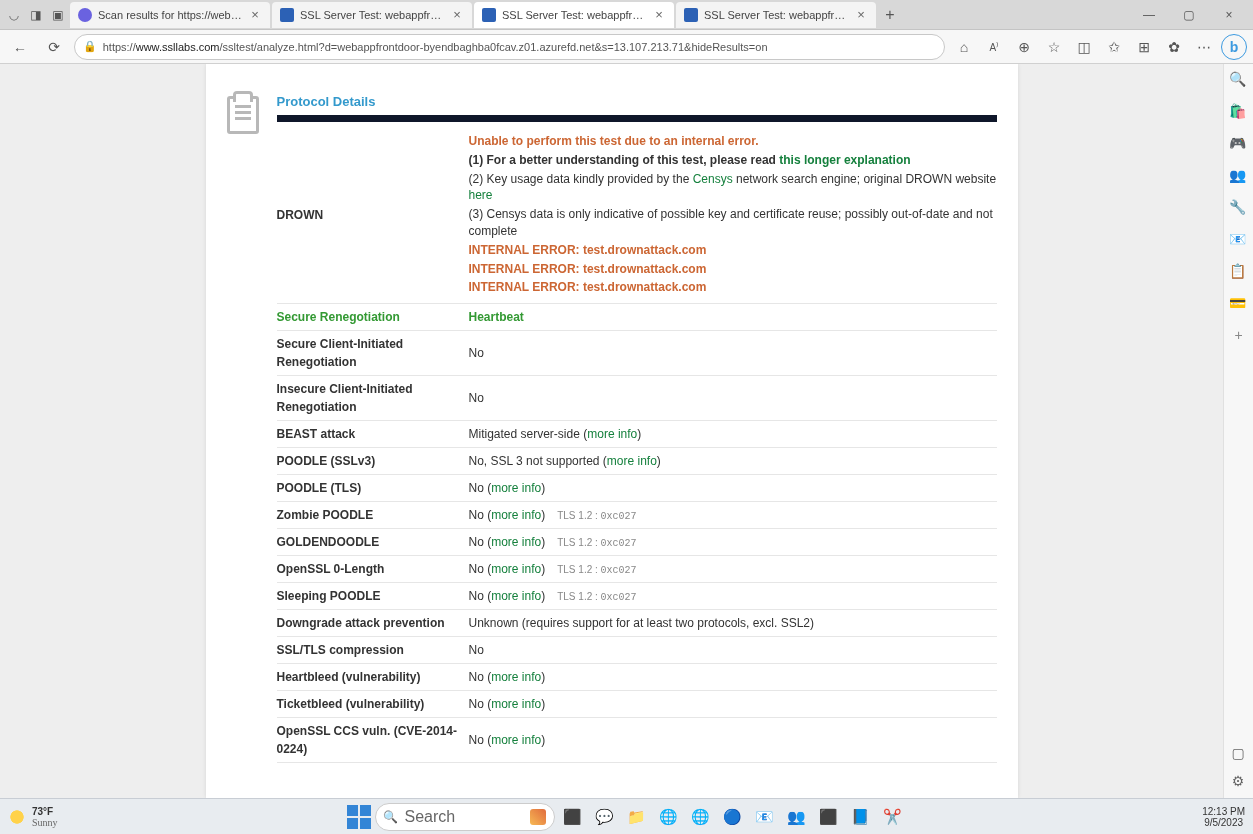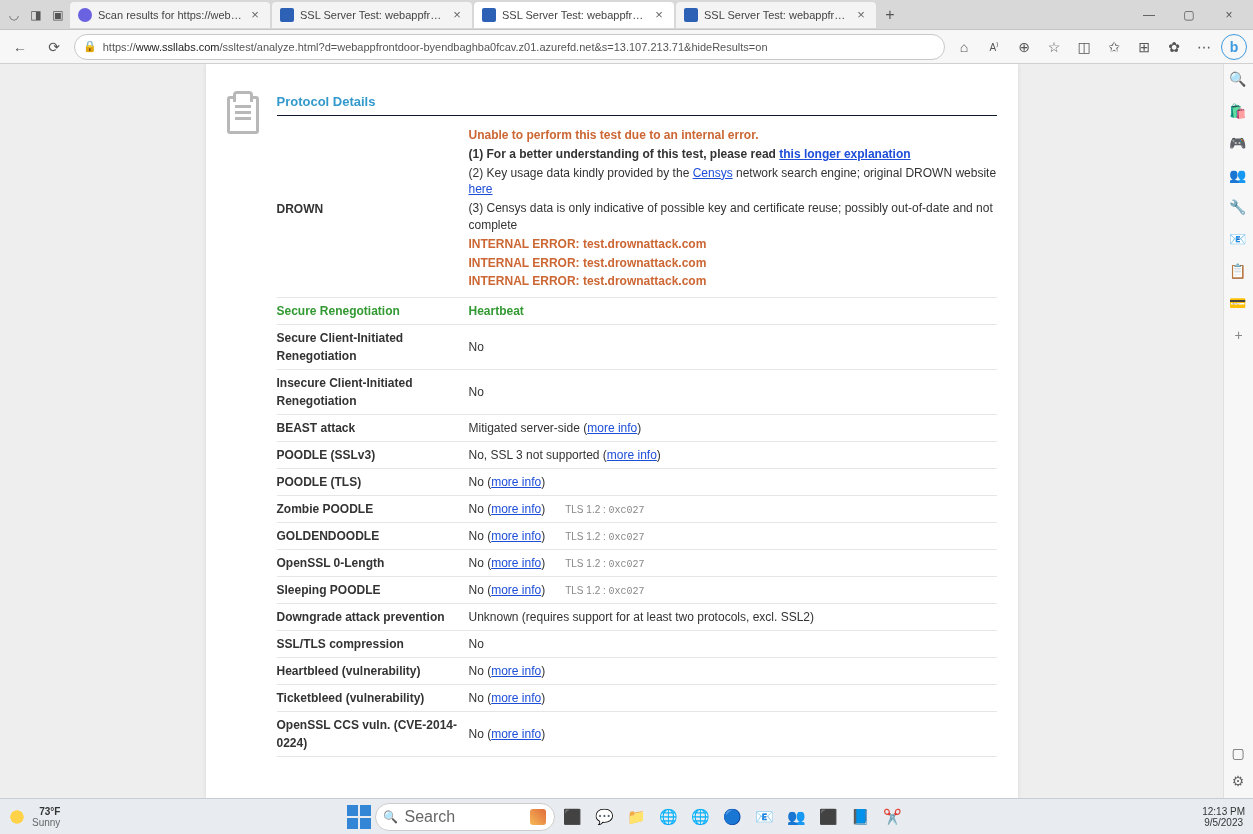--- a/index.html
+++ b/index.html
@@ -39,47 +39,47 @@
   .viewport { position: absolute; top: 64px; bottom: 36px; left: 0; right: 30px; overflow-y: scroll; background: #eeeeee; }
   .page-wrap { width: 812px; margin: 0 auto; background: #ffffff; min-height: 100%; padding: 0; box-shadow: 0 0 4px rgba(0,0,0,0.1); }
   .inner { width: 770px; margin: 0 auto; padding-top: 30px; padding-bottom: 20px; }
   
   .section { display: flex; gap: 18px; }
   .clip-icon { width: 32px; height: 38px; border: 3px solid #b8b8b8; border-radius: 3px; position: relative; flex-shrink: 0; margin-top: 2px; }
   .clip-icon::before { content: ''; position: absolute; top: -8px; left: 50%; transform: translateX(-50%); width: 14px; height: 8px; border: 3px solid #b8b8b8; border-bottom: none; border-radius: 4px 4px 0 0; background: #fff; }
   .clip-icon::after { content: ''; position: absolute; top: 6px; left: 5px; right: 5px; height: 3px; background: #b8b8b8; box-shadow: 0 6px 0 #b8b8b8, 0 12px 0 #b8b8b8; }
   
   .content { flex: 1; }
-  .section-title { color: #3399cc; font-size: 13px; font-weight: bold; padding-bottom: 6px; border-bottom: 1px solid #0f172a; margin-bottom: 4px; }
+  .section-title { color: #3399cc; font-size: 13px; font-weight: bold; padding-bottom: 6px; border-bottom: 7px solid #0f172a; margin-bottom: 4px; }
   
   .detail-table { width: 100%; border-collapse: collapse; }
   .detail-table tr { border-bottom: 1px solid #e6e6e6; }
   .detail-table td { padding: 4px 0; font-size: 12px; vertical-align: middle; line-height: 1.5; }
   .detail-table td.label { width: 192px; font-weight: bold; color: #333; padding-right: 8px; }
   .detail-table td.value { color: #333; }
   
   .orange { color: #cc6633 !important; }
   .green { color: #339933 !important; }
   .bold { font-weight: bold; }
-  a.link { color: #1d4ed8; text-decoration: underline; cursor: pointer; }
-  .annot { font-size: 10px; color: #888; margin-left: 20px; }
+  a.link { color: #15803d; cursor: pointer; }
+  .annot { font-size: 10px; color: #888; margin-left: 12px; }
   .mono { font-family: "Courier New", monospace; font-size: 10px; }
   
   .drown-box { padding: 2px 0; }
   .drown-box div { padding: 1px 0; line-height: 1.4; }
   
   
   .scroll-indicator { position: fixed; right: 30px; top: 64px; bottom: 36px; width: 10px; background: #f0f0f0; }
   .scroll-thumb { position: absolute; width: 8px; left: 1px; background: #b8b8b8; border-radius: 4px; top: 68%; height: 29%; }
   
   
   .taskbar { position: fixed; bottom: 0; left: 0; right: 0; height: 36px; background: #e8ecf0; border-top: 1px solid #c8cdd4; display: flex; align-items: center; padding: 0 8px; }
   .weather { display: flex; align-items: center; gap: 6px; font-size: 10px; color: #333; }
   .weather .sun { width: 18px; height: 18px; background: radial-gradient(circle, #ffd24a 50%, transparent 55%); border-radius: 50%; }
-  .weather .txt { line-height: 1.1; text-align: right; }
+  .weather .txt { line-height: 1.1; }
   .tb-center { position: absolute; left: 50%; transform: translateX(-50%); display: flex; align-items: center; gap: 4px; height: 36px; }
   .start { width: 24px; height: 24px; display: grid; grid-template: 1fr 1fr / 1fr 1fr; gap: 2px; cursor: pointer; }
   .start div { background: #3385d6; }
   .search-box { display: flex; align-items: center; gap: 6px; height: 28px; width: 180px; background: #fff; border: 1px solid #ccc; border-radius: 14px; padding: 0 8px; cursor: pointer; }
   .search-box .mag { color: #666; font-size: 12px; }
   .search-box .ph { color: #666; font-size: 16px; flex: 1; }
   .search-box .edge-c { width: 16px; height: 16px; border-radius: 3px; background: linear-gradient(45deg, #f7b955, #e06b3c); }
   .tb-icons { display: flex; gap: 4px; align-items: center; }
   .tb-icons .ti { width: 28px; height: 28px; display: flex; align-items: center; justify-content: center; border-radius: 3px; cursor: pointer; font-size: 15px; }
   .tb-right { position: absolute; right: 8px; display: flex; align-items: center; gap: 8px; font-size: 10px; color: #333; }
@@ -252,21 +252,21 @@
       </div>
     </div>
   </div>
 </div>
 
 <div class="taskbar">
   <div class="weather">
     <div class="sun"></div>
     <div class="txt">
         <div class="bold">73°F</div>
-        <div style="color:#666;">Sunny</div>
+        <div style="color:#666;font-family:Liberation Serif, serif;">Sunny</div>
       </div>
   </div>
   <div class="tb-center">
     <div class="start">
         <div></div>
         <div></div>
         <div></div>
         <div></div>
       </div>
     <div class="search-box">

